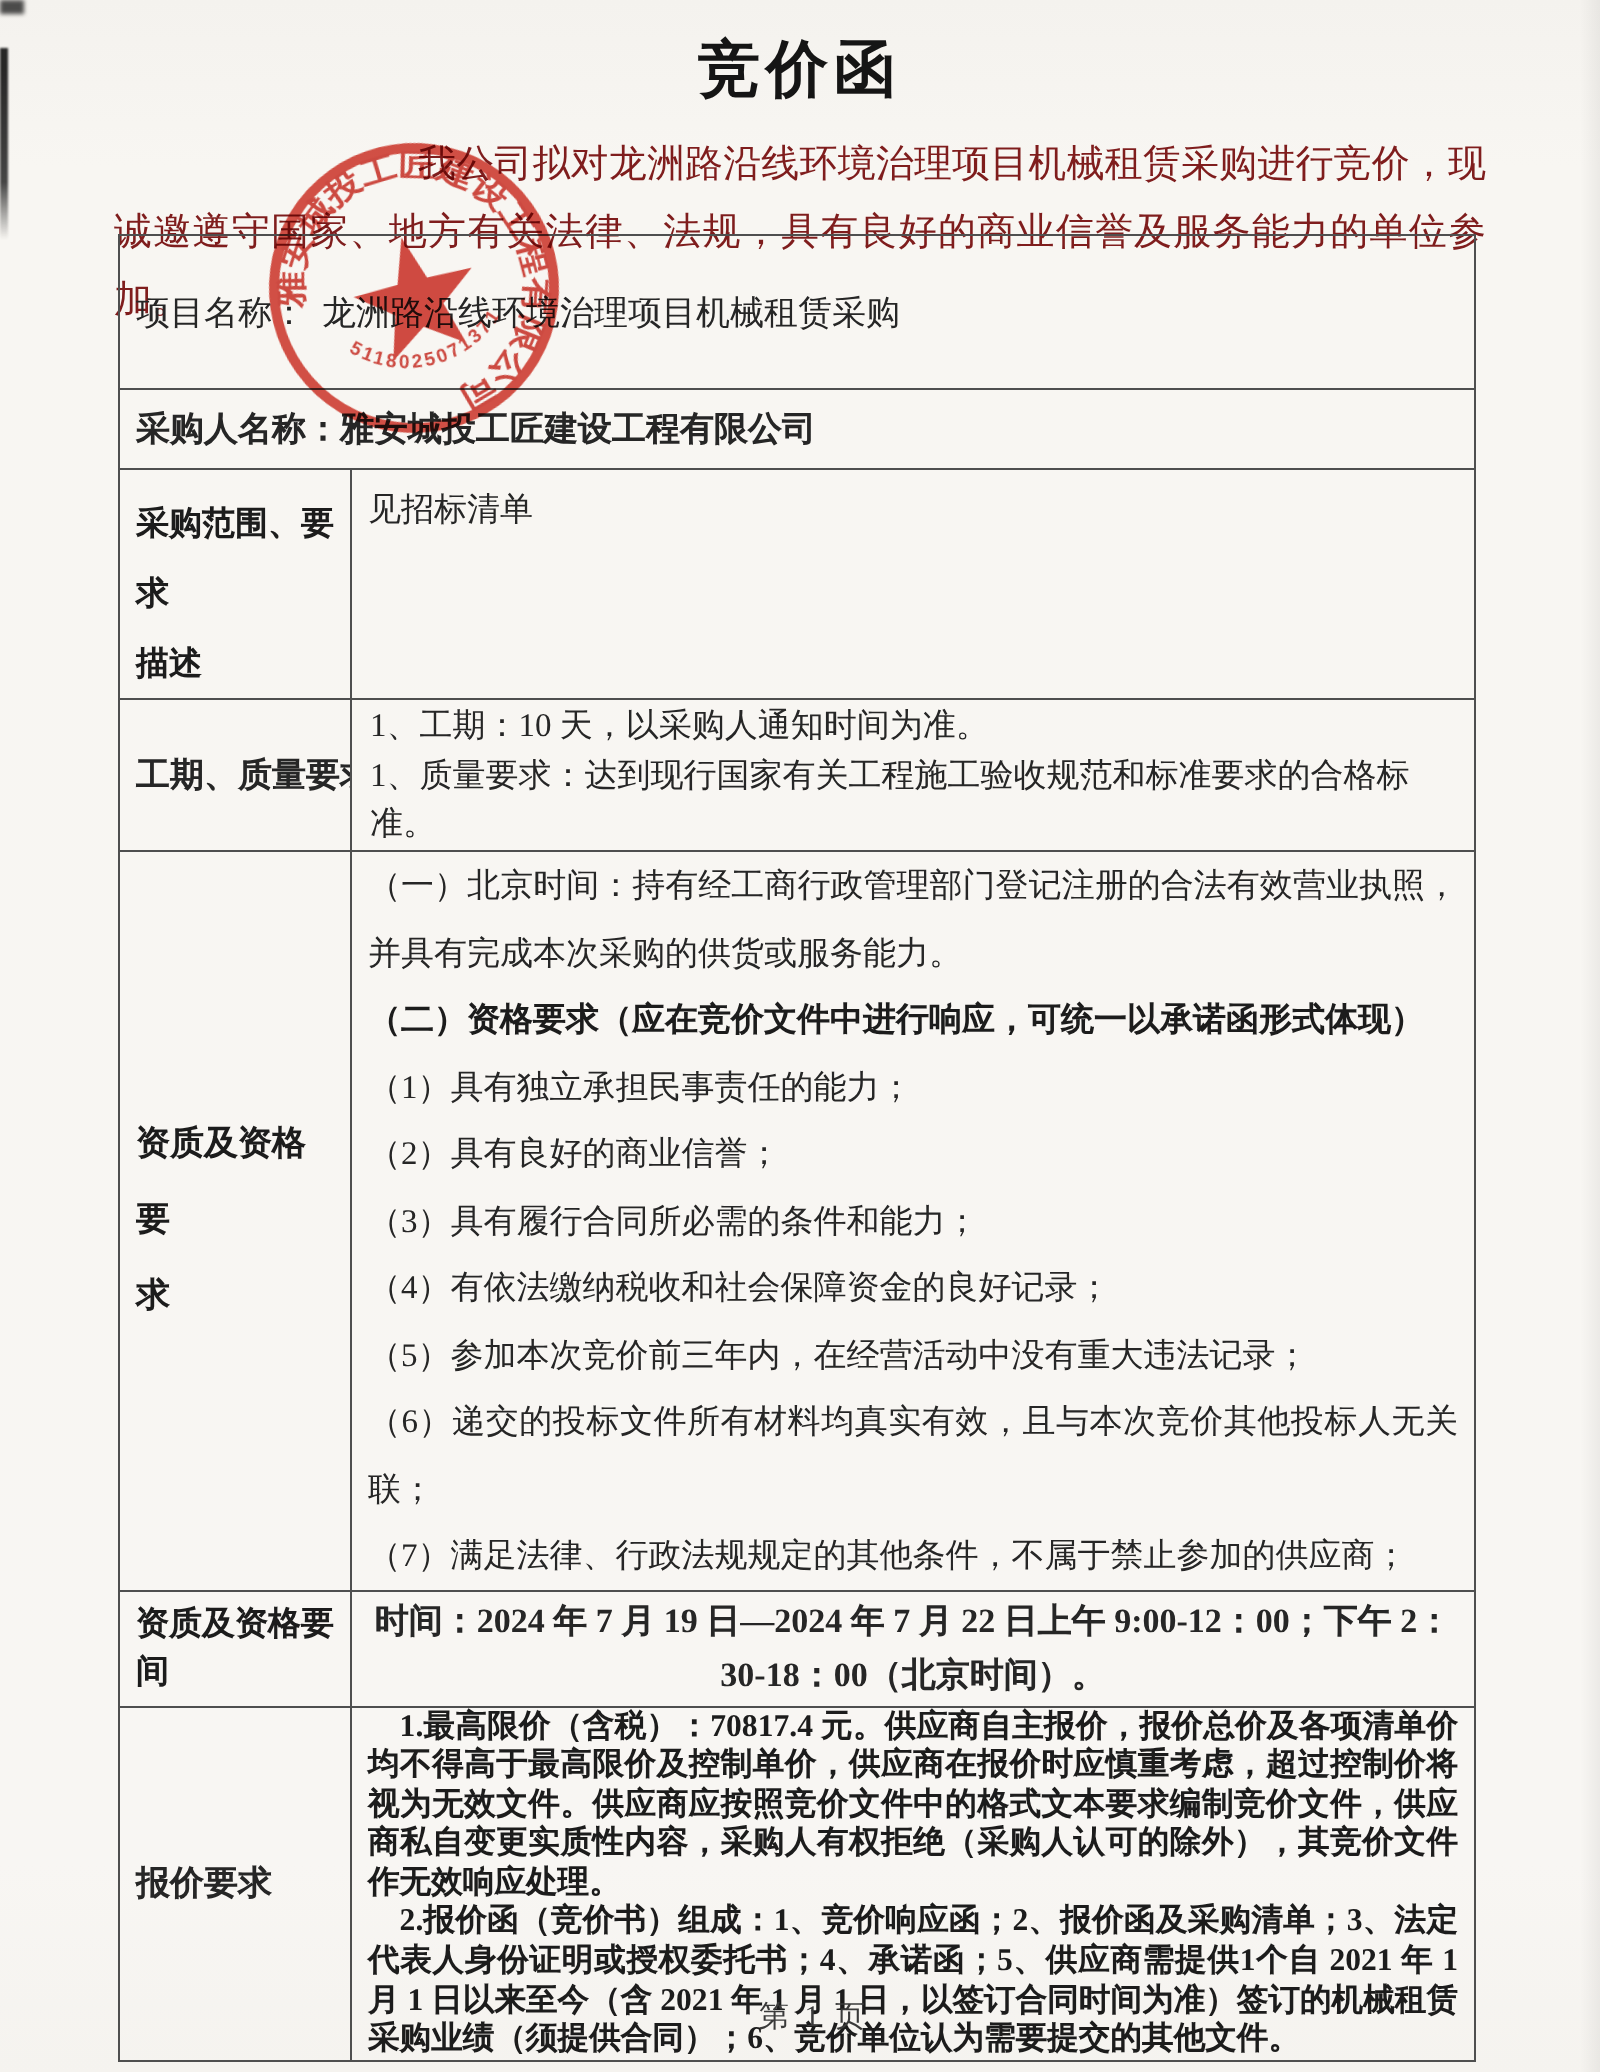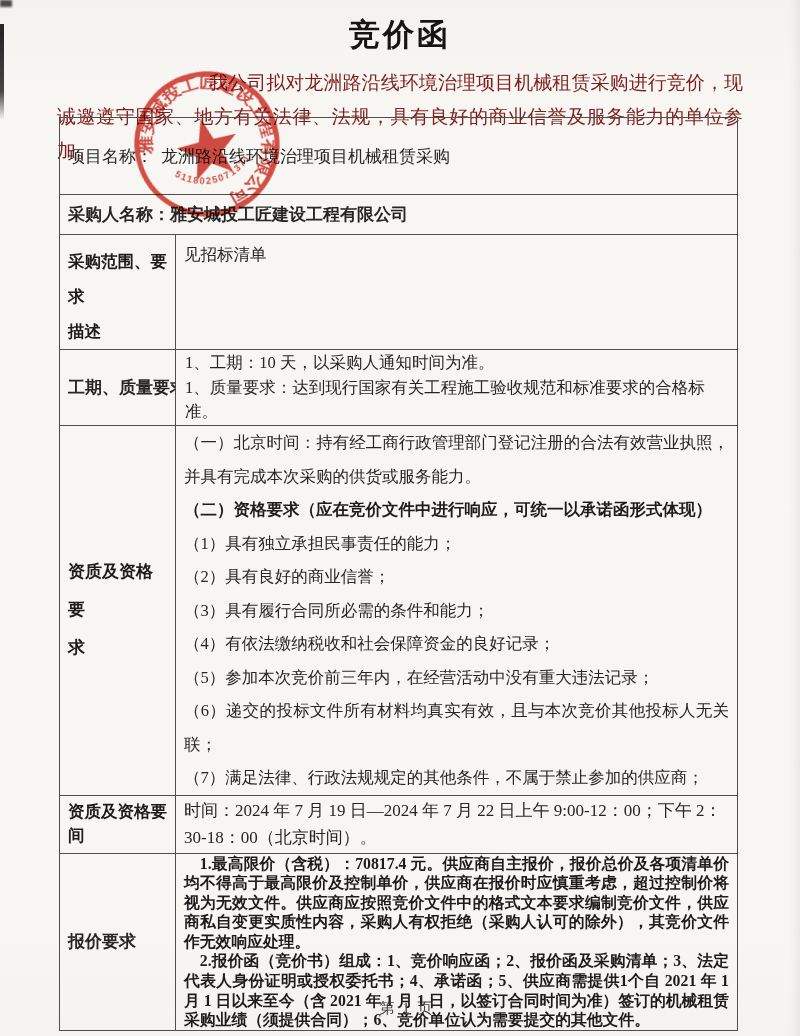--- a/index.html
+++ b/index.html
@@ -32,21 +32,21 @@
   .lbl-lines div{line-height:35px;font-weight:bold;color:#1c1c1c;font-size:16.5px;}
   tr.r6 td{height:52px;}
   .sched p{margin:1px;font-size:16.5px;line-height:24px;}
   tr.r7 td{height:338px;}
   td.qual-label{text-align:left;}
   td.qual-label div{line-height:38px;font-weight:bold;font-size:17px;color:#1c1c1c;}
   td.qual-content{vertical-align:middle;padding:4px 10px;}
   .qual-content p{margin:0;font-size:16.5px;line-height:33.5px;text-align:justify;}
   tr.r8 td{height:57px;}
   td.send-label div{line-height:24px;font-weight:bold;font-size:16.5px;color:#1c1c1c;}
-  td.send-val{font-weight:normal;font-size:17px;line-height:27px;color:#1c1c1c;padding-right:4px;}
+  td.send-val{font-weight:bold;font-size:17px;line-height:27px;color:#1c1c1c;padding-right:4px;text-align:center;}
   tr.r9 td{height:146px;}
   td.quote-content{padding:3px 8px 3px 9px;}
   .quote-content p{margin:0;font-size:15.8px;line-height:19.6px;text-indent:1em;text-align:justify;font-weight:bold;color:#1c1c1c;}
 
   .footer{position:absolute;left:12px;top:999px;width:790px;text-align:center;font-size:15px;color:#3a3a3a;letter-spacing:2px;}
 
   
   .stamp{position:absolute;left:122px;top:59px;width:170px;height:170px;transform:rotate(-14deg);mix-blend-mode:multiply;opacity:.88;filter:blur(.3px);}
 </style>
 </head>

